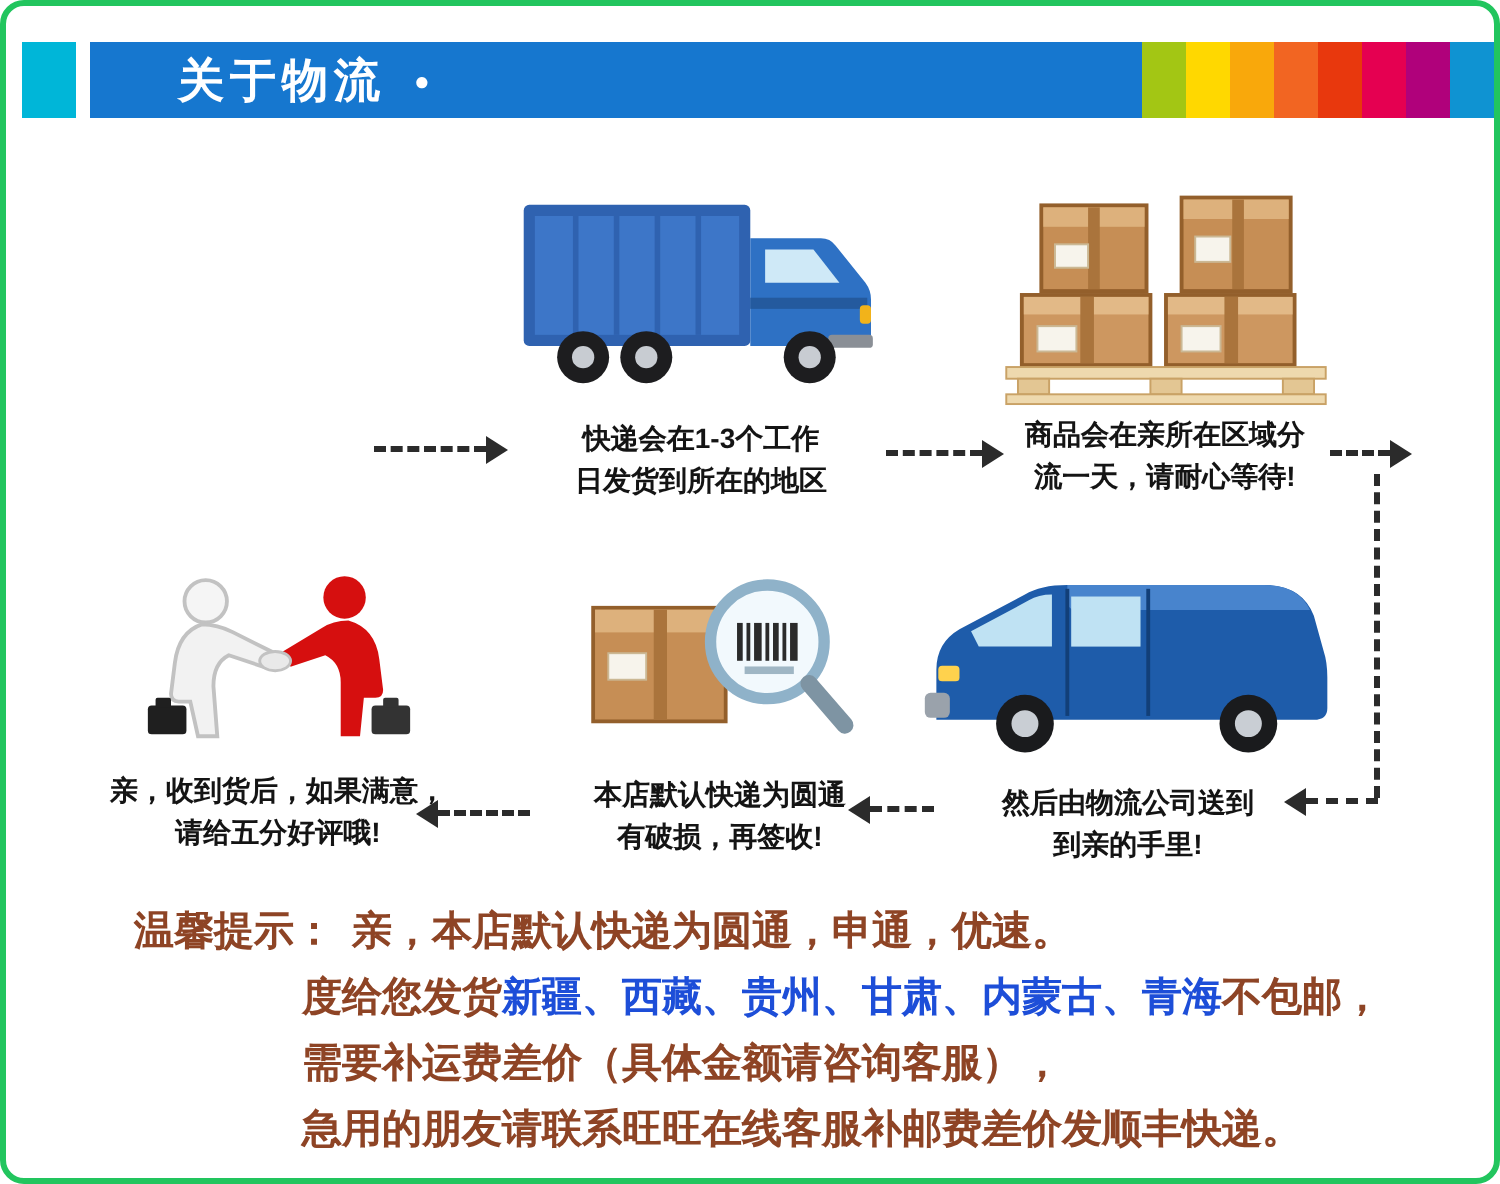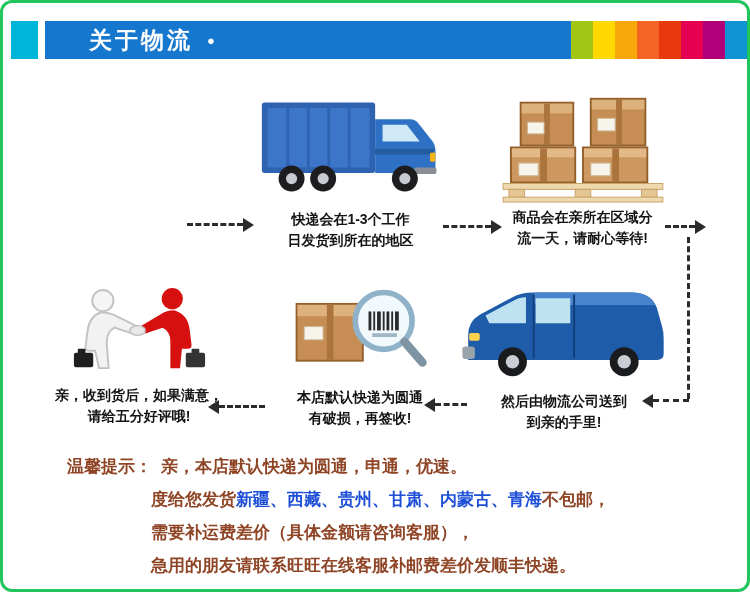--- a/index.html
+++ b/index.html
@@ -40,21 +40,21 @@
   #arrow1 { left:184px; top:220px; width:56px; }
   #arrow2 { left:440px; top:222px; width:48px; }
   #arrow3 { left:662px; top:222px; width:30px; }
   #vline1 { left:684px; top:234px; height:162px; }
   #arrow4 { left:650px; top:396px; width:36px; }
   #arrow5 { left:432px; top:400px; width:32px; }
   #arrow6 { left:216px; top:402px; width:46px; }
 
   
   .notice { position:absolute; left:64px; top:447px; width:665px;
-            font-weight:bold; font-size:17px; line-height:33px; color:#8e4425; }
+            font-weight:bold; font-size:20px; line-height:33px; color:#8e4425; }
   .notice .prefix { margin-right:9px; }
   .notice .indent { padding-left:84px; }
   .notice .red { color:#1d4ed8; }
 </style>
 </head>
 <body>
 
 <div class="page">
 
   <div class="accent"></div>

